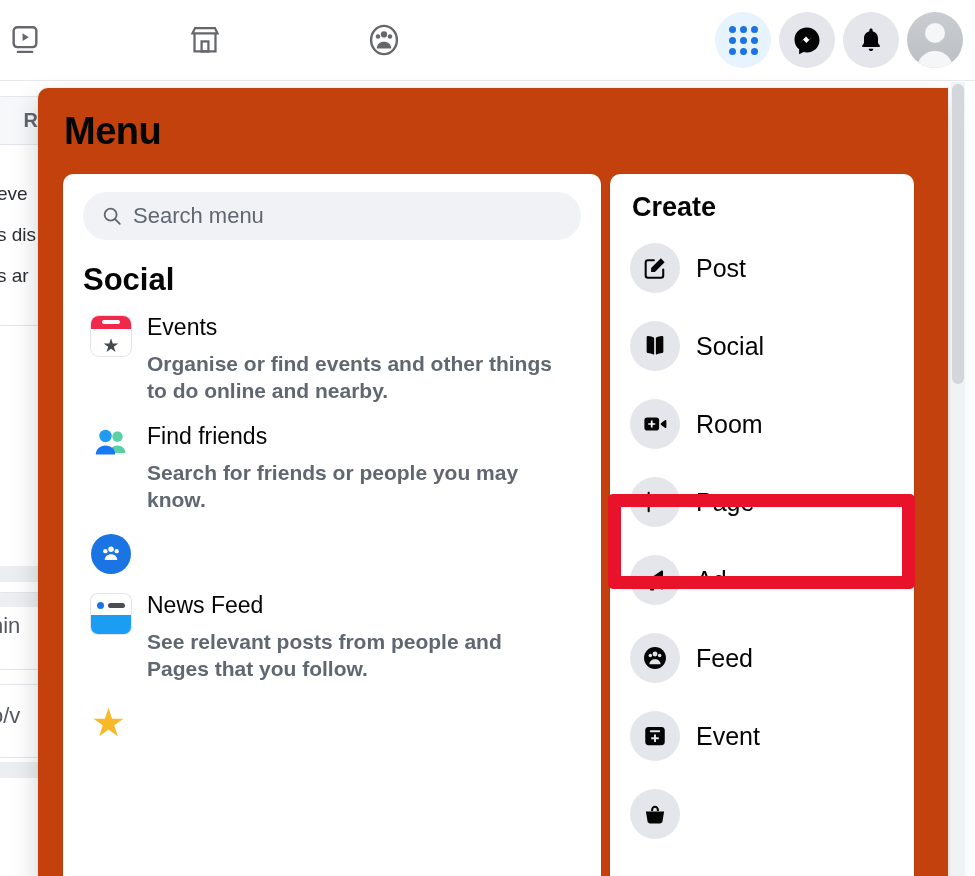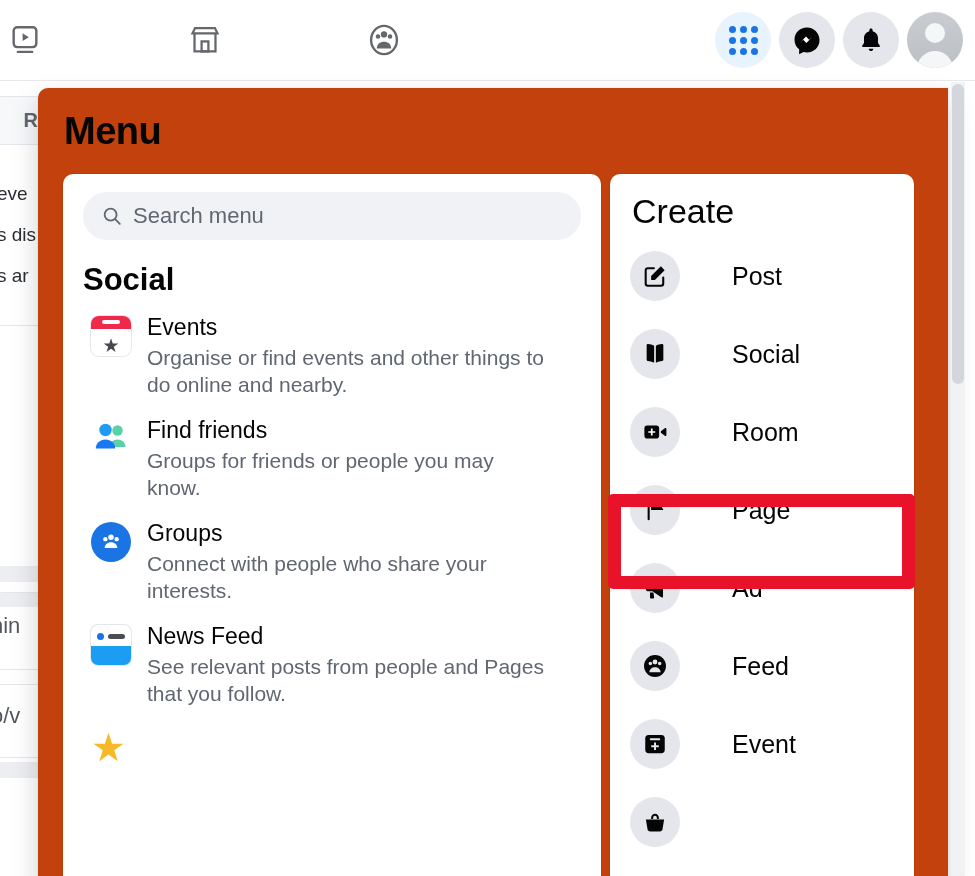--- a/index.html
+++ b/index.html
@@ -147,55 +147,55 @@
 
   .m-item {
     display: flex; gap: 16px;
     padding: 8px 8px 8px 8px;
     border-radius: 8px;
     cursor: pointer;
   }
   .m-ic { width: 40px; min-width: 40px; height: 40px; margin-top: 4px; position: relative; }
   .m-txt { padding-top: 2px; }
   .m-name { font-size: 23px; font-weight: 400; color: #050505; line-height: 1.18; }
-  .m-desc { font-size: 21px; color: #606770; line-height: 1.28; margin-top: 4px; max-width: 405px; }
+  .m-desc { font-size: 21px; color: #606770; line-height: 1.28; margin-top: 10px; max-width: 405px; font-weight: bold; }
 
   
   .ic-events {
     width: 40px; height: 40px; border-radius: 8px; background: #fff;
     box-shadow: 0 0 0 1px #e4e6eb; overflow: hidden; position: relative;
   }
   .ic-events .top { position: absolute; left: 0; top: 0; width: 100%; height: 13px; background: #f02849; }
   .ic-events .slot { position: absolute; left: 11px; top: 4px; width: 18px; height: 4px; border-radius: 2px; background: #fff; }
   .ic-events .star { position: absolute; left: 50%; top: 20px; transform: translateX(-50%); color: #45494e; font-size: 19px; line-height: 1; }
   .ic-groups { width: 40px; height: 40px; border-radius: 50%; background: #1b74e4; display:flex; align-items:center; justify-content:center; }
   .ic-newsfeed { width: 40px; height: 40px; border-radius: 7px; background: #fff; box-shadow: 0 0 0 1px #e4e6eb; overflow: hidden; position: relative; }
   .ic-newsfeed .dot { position: absolute; left: 6px; top: 8px; width: 7px; height: 7px; border-radius: 50%; background: #1b74e4; }
   .ic-newsfeed .bar { position: absolute; left: 17px; top: 9px; width: 17px; height: 5px; border-radius: 3px; background: #4a4d52; }
   .ic-newsfeed .block { position: absolute; left: 0; top: 21px; width: 100%; height: 19px; background: #1b9df3; }
   .ic-star { font-size: 39px; line-height: 40px; color: #f7b928; }
 
   
   .create-title {
-    font-size: 34px; font-weight: 400; color: #050505;
+    font-size: 27px; font-weight: 700; color: #050505;
     padding: 0 0 6px 22px;
   }
   .c-item {
     display: flex; align-items: center; gap: 16px;
     height: 78px;
     padding: 0 20px;
     cursor: pointer;
   }
   .c-ic {
     width: 50px; min-width: 50px; height: 50px; border-radius: 50%;
     background: #e4e6eb;
     display: flex; align-items: center; justify-content: center;
     color: #050505;
   }
-  .c-label { font-size: 25px; color: #050505; margin-left: 36px; }
+  .c-label { font-size: 25px; color: #050505; }
 
   
   .highlight-box {
     position: absolute;
     left: 608px; top: 494px;
     width: 307px; height: 95px;
     border: 13px solid #e8132b;
     border-radius: 5px;
     pointer-events: none;
     z-index: 40;
@@ -334,39 +334,35 @@
           <div class="m-ic">
             <svg width="40" height="40" viewBox="0 0 40 40">
               <circle cx="26.5" cy="11.5" r="5.2" fill="#5ad1a5"></circle>
               <path d="M18.5 28c0-4.6 3.6-7.6 8-7.6s8 3 8 7.6z" fill="#5ad1a5"></path>
               <circle cx="14.5" cy="11" r="6.2" fill="#1f9bf0"></circle>
               <path d="M4.8 29.5c0-5.4 4.3-8.9 9.7-8.9s9.7 3.5 9.7 8.9z" fill="#1877f2"></path>
             </svg>
           </div>
           <div class="m-txt">
             <div class="m-name">Find friends</div>
-            <div class="m-desc">Groups for friends or people you may know.</div>
+            <div class="m-desc">Search for friends or people you may know.</div>
           </div>
         </div>
 
         <div class="m-item">
           <div class="m-ic">
             <div class="ic-groups">
               <svg width="26" height="26" viewBox="0 0 24 24" fill="#ffffff">
                 <circle cx="12" cy="7.6" r="2.5"></circle>
                 <circle cx="6.8" cy="9.4" r="2"></circle>
                 <circle cx="17.2" cy="9.4" r="2"></circle>
                 <path d="M6.2 17.5c0-3.2 2.6-5.3 5.8-5.3s5.8 2.1 5.8 5.3z"></path>
               </svg>
             </div>
           </div>
-          <div class="m-txt">
-            <div class="m-name">Groups</div>
-            <div class="m-desc">Connect with people who share your interests.</div>
-          </div>
         </div>
 
         <div class="m-item">
           <div class="m-ic">
             <div class="ic-newsfeed">
               <div class="dot"></div>
                 <div class="bar"></div>
                 <div class="block"></div>
             </div>
           </div>

